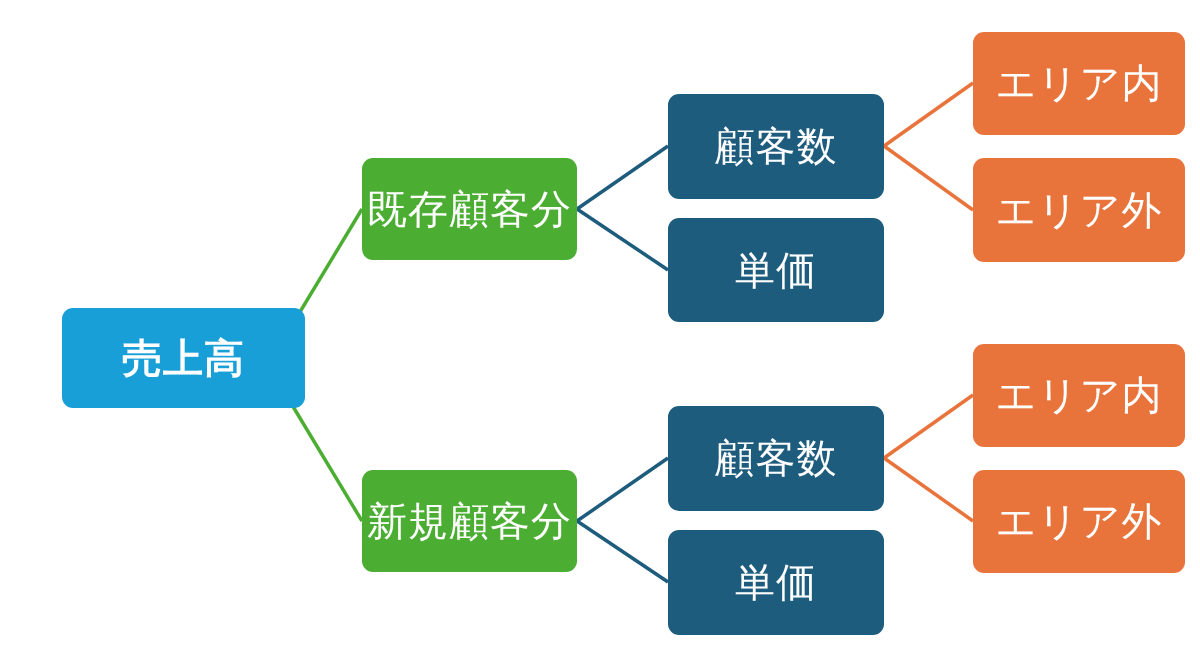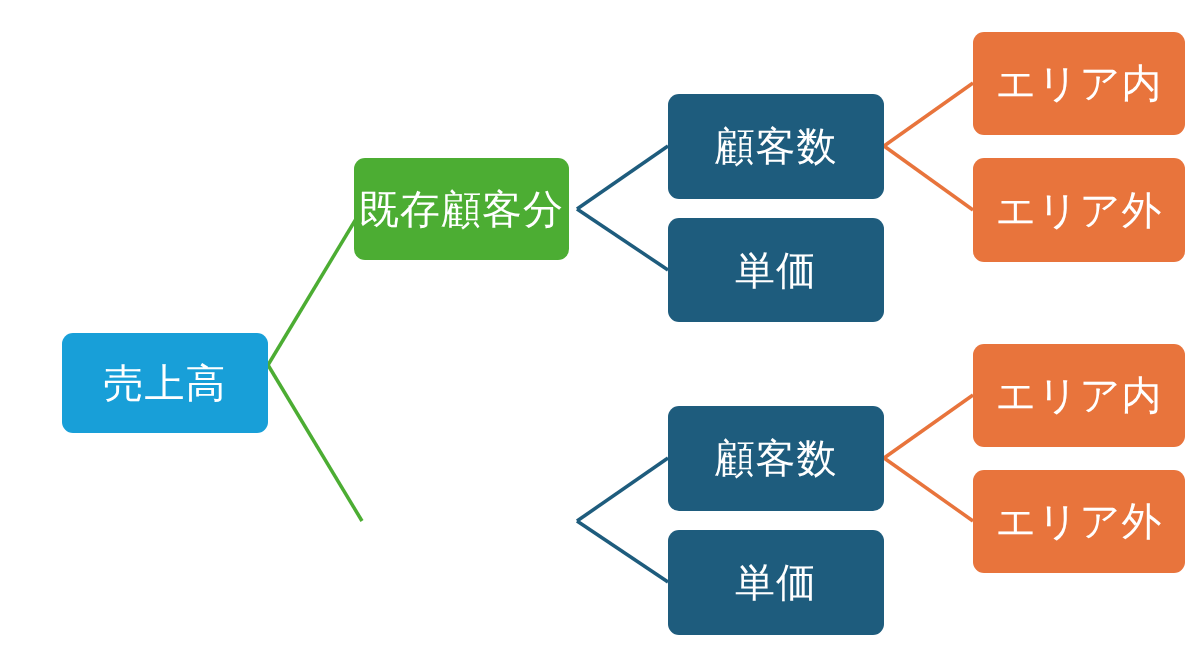--- a/index.html
+++ b/index.html
@@ -41,22 +41,22 @@
     white-space: nowrap;
     cursor: default;
     box-sizing: border-box;
   }
   .c-blue   { background: #189FD8; }
   .c-green  { background: #4CAD33; }
   .c-teal   { background: #1E5C7D; text-align: right; }
   .c-orange { background: #E8743C; }
 
   
-  #n-root      { left:  62px; top: 333px; width: 206px; height: 100px; }
-  #n-existing  { left: 354px; top: 158px; width: 215px; height: 102px; }
+  #n-root      { left:  62px; top: 308px; width: 243px; height: 100px; font-weight: bold; }
+  #n-existing  { left: 362px; top: 158px; width: 215px; height: 102px; }
   #n-new       { left: 362px; top: 470px; width: 215px; height: 102px; }
   #n-ex-cust   { left: 668px; top:  94px; width: 216px; height: 105px; }
   #n-ex-price  { left: 668px; top: 218px; width: 216px; height: 104px; }
   #n-new-cust  { left: 668px; top: 406px; width: 216px; height: 105px; }
   #n-new-price { left: 668px; top: 530px; width: 216px; height: 105px; }
   #n-ex-in     { left: 973px; top:  32px; width: 212px; height: 103px; }
   #n-ex-out    { left: 973px; top: 158px; width: 212px; height: 104px; }
   #n-new-in    { left: 973px; top: 344px; width: 212px; height: 103px; }
   #n-new-out   { left: 973px; top: 470px; width: 212px; height: 103px; }
 </style>
@@ -81,20 +81,23 @@
   </svg>
 
   <div class="node c-blue" id="n-root">
     <span>売上高</span>
   </div>
 
   <div class="node c-green" id="n-existing">
     <span>既存顧客分</span>
   </div>
 
+  <div class="node c-green" id="n-new">
+    <span>新規顧客分</span>
+  </div>
 
   <div class="node c-teal" id="n-ex-cust">
     <span>顧客数</span>
   </div>
 
   <div class="node c-teal" id="n-ex-price">
     <span>単価</span>
   </div>
 
   <div class="node c-teal" id="n-new-cust">

